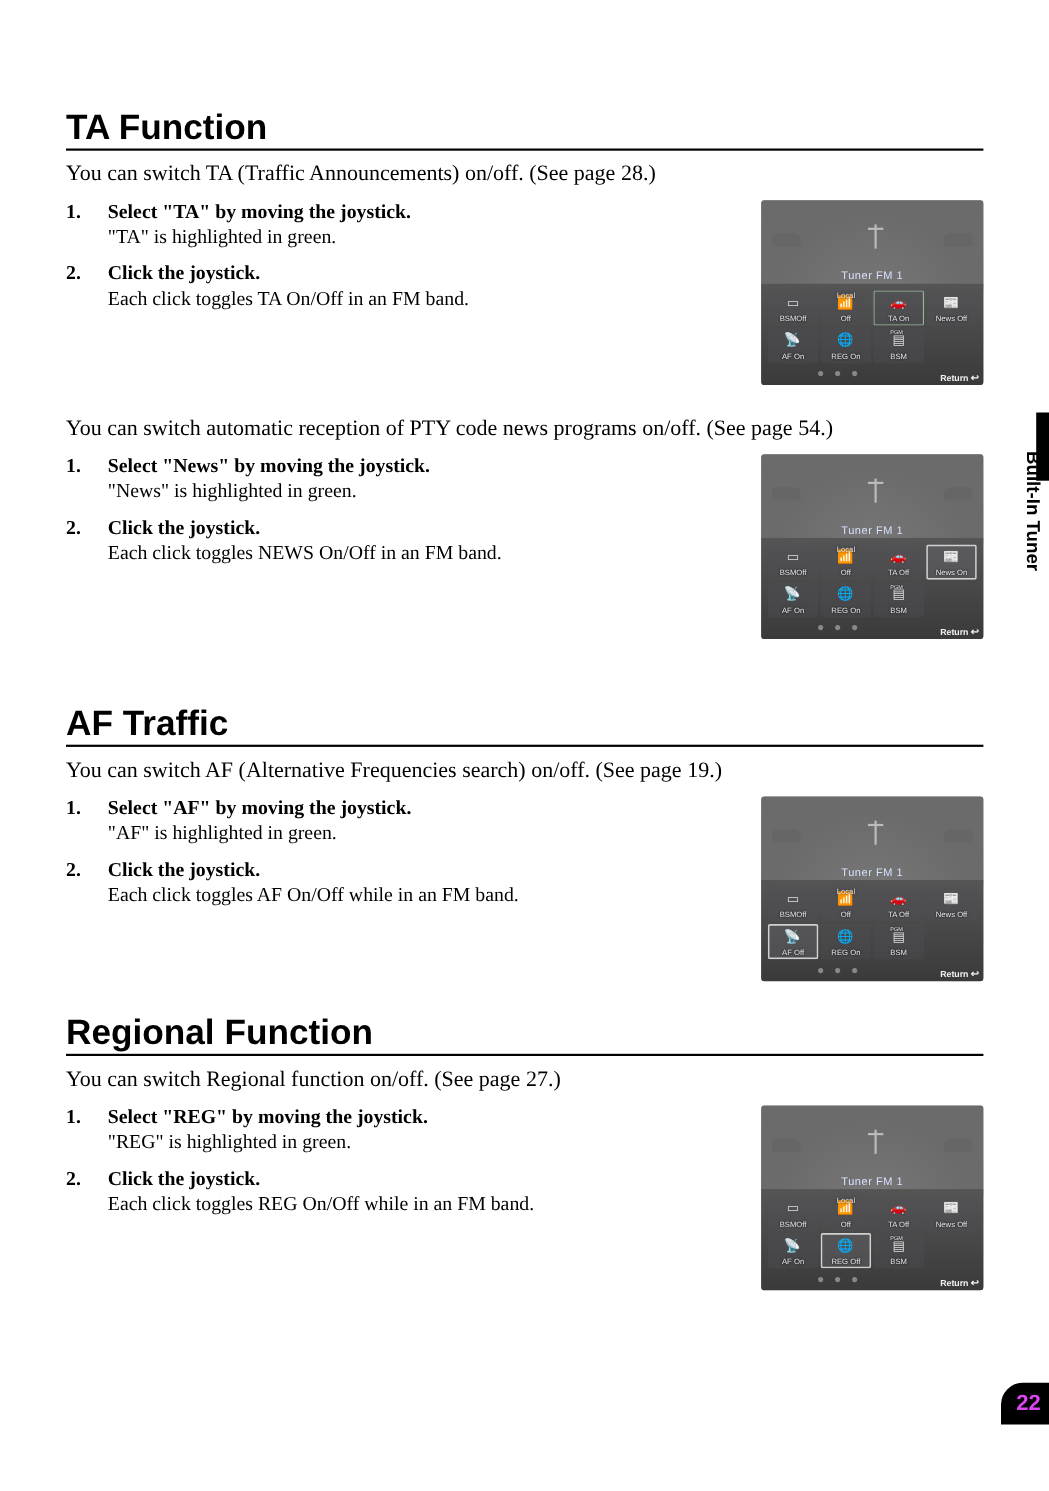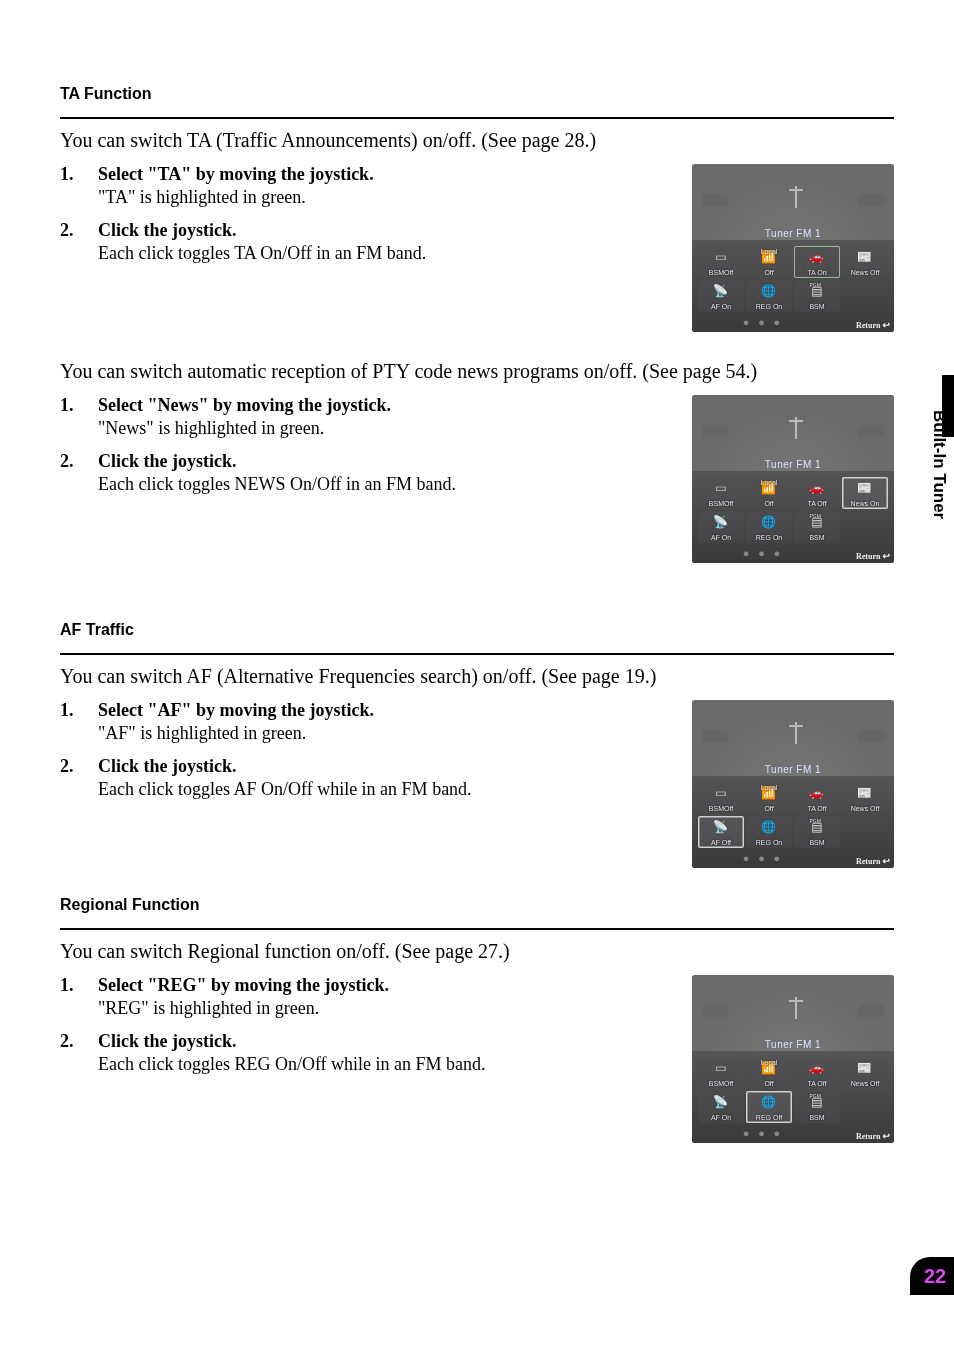--- a/index.html
+++ b/index.html
@@ -10,24 +10,25 @@
       height: 1355px;
       position: relative;
       padding: 85px 60px 40px 60px;
     }
     .section {
       margin-bottom: 28px;
     }
     .section-heading {
       font-family: Arial, Helvetica, sans-serif;
       font-weight: bold;
-      font-size: 16px;
+      font-size: 32px;
       border-bottom: 2.5px solid #000;
-      padding-bottom: 14px;
+      padding-bottom: 1px;
       margin-bottom: 10px;
+      margin-top: 12px;
     }
     .section-intro {
       font-size: 20px;
       margin-bottom: 12px;
     }
     .section-body {
       display: flex;
       gap: 20px;
       align-items: flex-start;
     }
@@ -132,21 +133,21 @@
       line-height: 1;
       white-space: nowrap;
       text-shadow: 0 0 2px #000;
     }
     .tile.bsm .tile-label::before { content: "PGM "; font-size: 5px; position: absolute; top: 3px;}
     .return-label {
       position: absolute;
       bottom: 2px;
       right: 4px;
       color: #f0f0f5;
-      font-family: Liberation Serif, serif;
+      font-family: Liberation Sans, sans-serif;
       font-weight: bold;
       font-size: 8px;
       display: flex;
       align-items: center;
       gap: 2px;
     }
     .return-label::after {
       content: "↩";
       font-size: 9px;
     }

